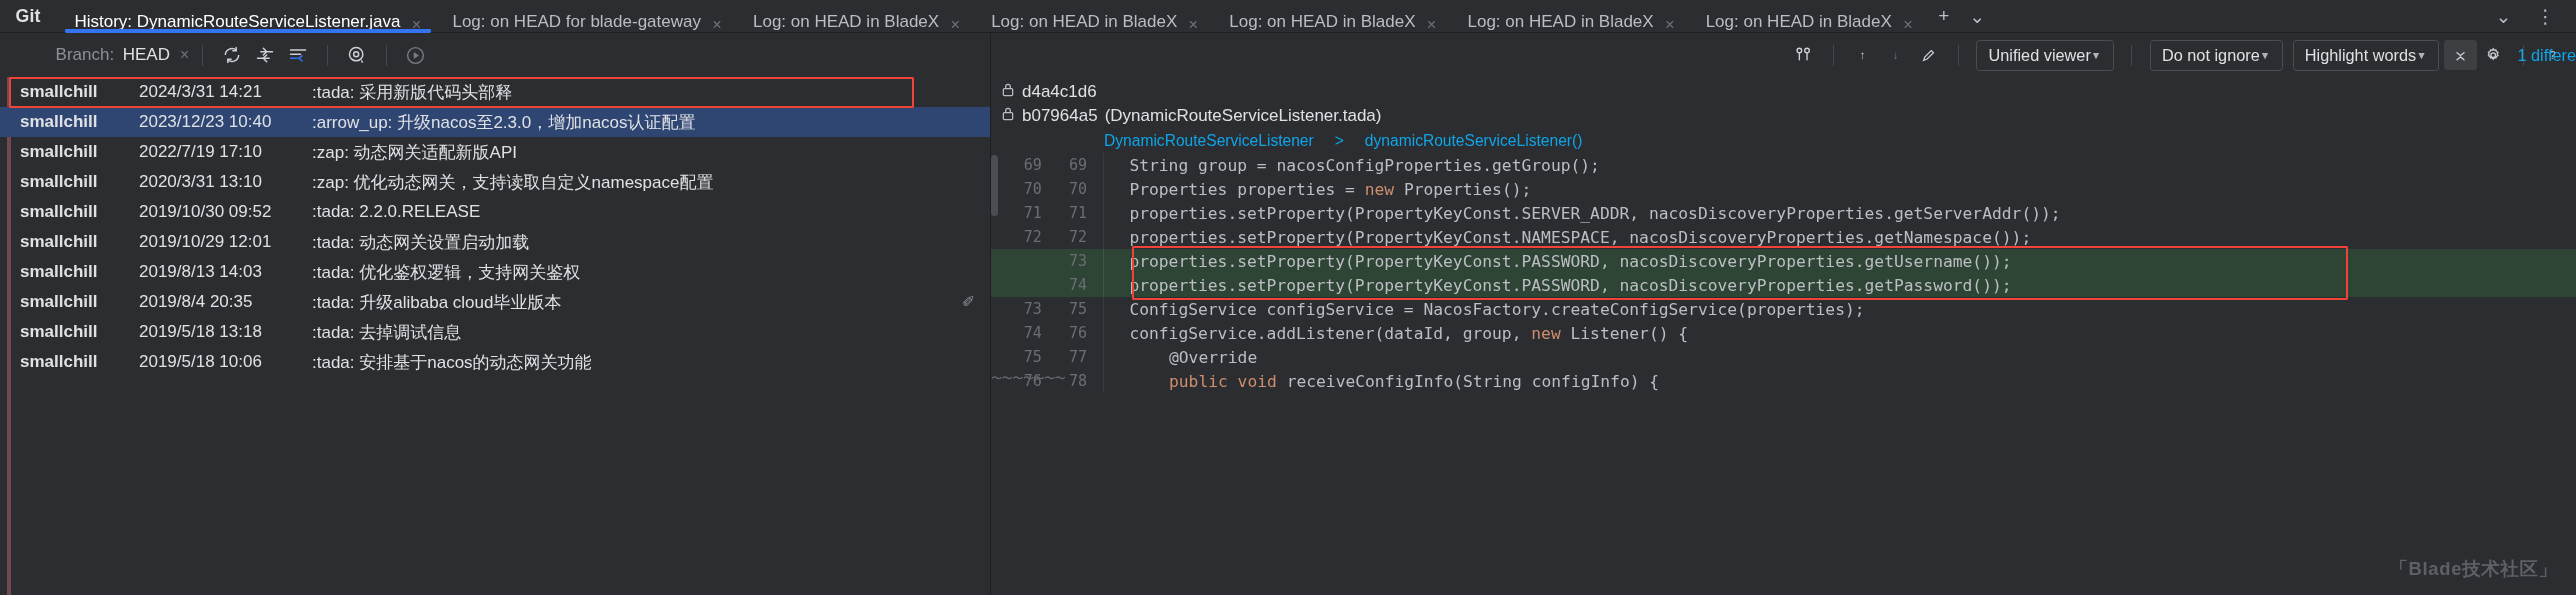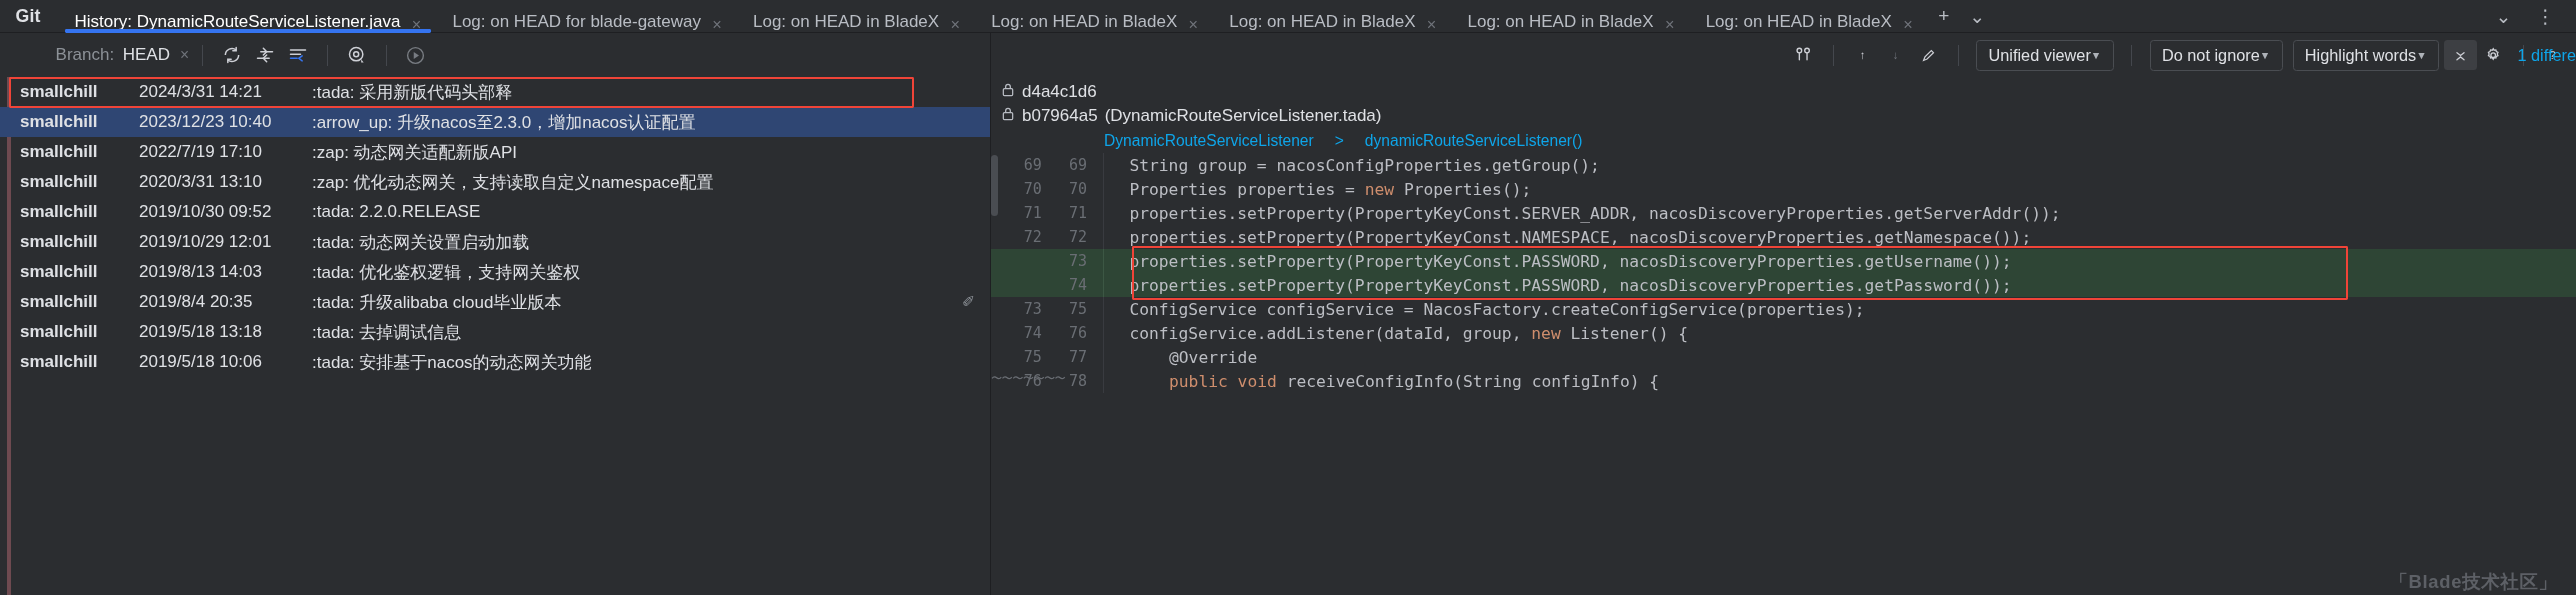--- a/index.html
+++ b/index.html
@@ -149,21 +149,21 @@
   .ctext { padding-left: 25.4px; color: #bcbec4; }
   .line-added { background: #2e4535; }
   .line-added .gutter { background: #2e4535; border-right-color: #3c5744; }
   .kw { color: #cf8e6d; }
   .zig {
     position: absolute; left: 0; width: 113px; height: 11.3px;
     color: #6a6e74; font-size: 11.3px; overflow: hidden;
     font-family: "DejaVu Sans Mono", monospace; letter-spacing: -0.7px;
   }
   .watermark {
-    position: absolute; right: 18.4px; bottom: 2px;
+    position: absolute; right: 18.4px; bottom: 15px;
     color: #5d6066; font-size: 18.4px; font-weight: bold;
     letter-spacing: 0.7px; font-family: "Liberation Sans", sans-serif;
   }
   .wm-bracket { color: #5d6066; }
   .scroll-thumb {
     position: absolute; left: 0; width: 7px; background: #4a4d52;
     border-radius: 3.5px;
   }
 </style>
 </head>

